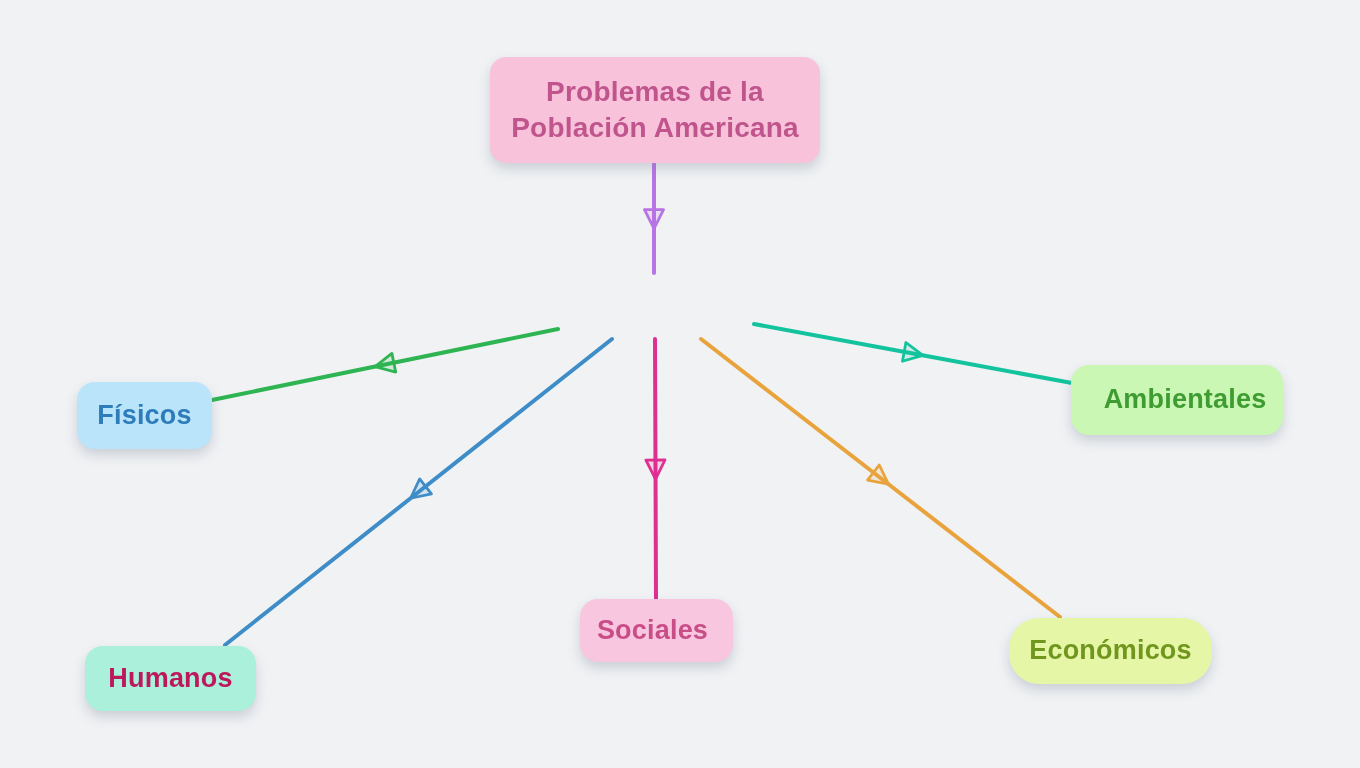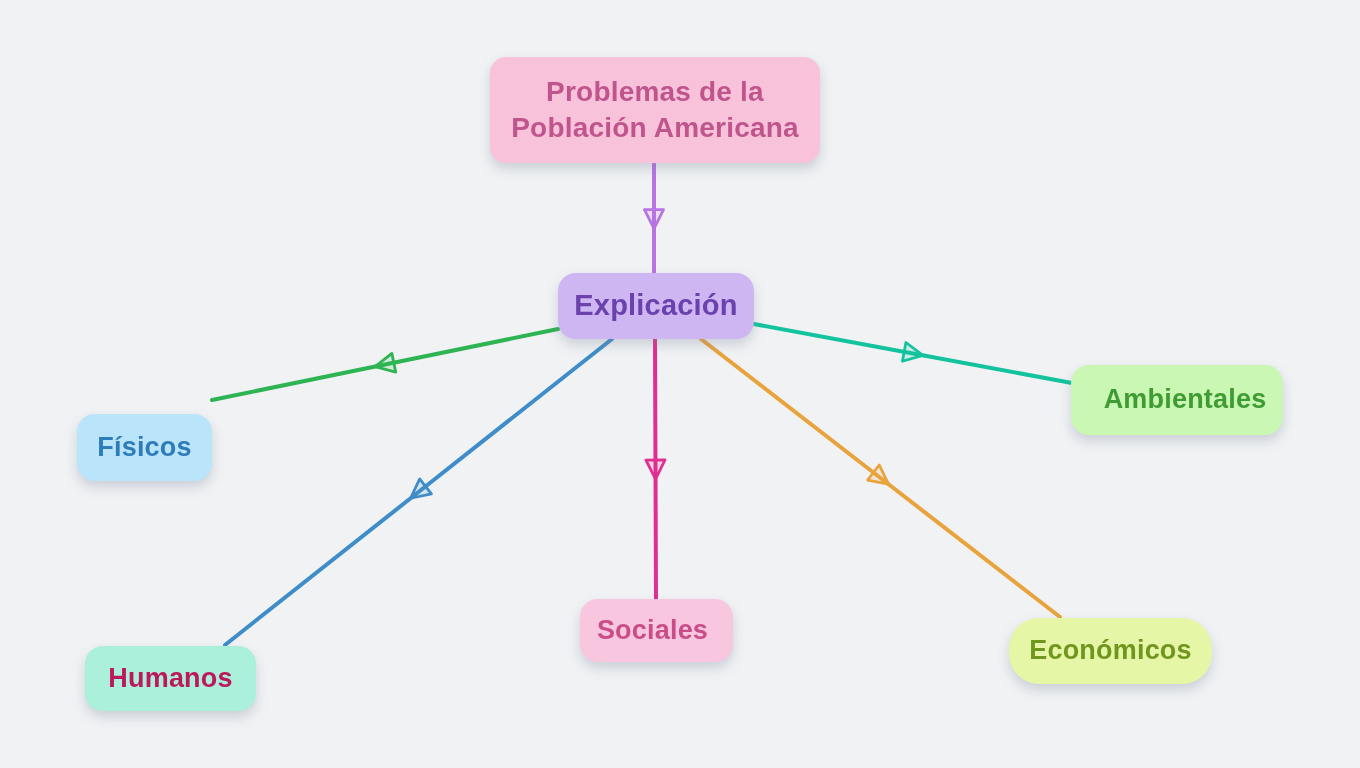--- a/index.html
+++ b/index.html
@@ -85,25 +85,22 @@
     <path class="edge" d="M612,339 L418.5,492 L225,645" marker-mid="url(#arrow2)" stroke="#3e8dc8"></path>
     <path class="edge" d="M655,339 L655.5,469 L656,599" marker-mid="url(#arrow3)" stroke="#e02e92"></path>
     <path class="edge" d="M701,339 L880.5,478 L1060,617" marker-mid="url(#arrow4)" stroke="#e9a33c"></path>
     <path class="edge" d="M754,324 L913,353.5 L1072,383" marker-mid="url(#arrow5)" stroke="#13c39e"></path>
   </svg>
 
   <div class="node root" style="left: 490px; top: 57px; width: 330px; height: 106px; background: rgb(248, 195, 218);">
     <span class="label" style="color: rgb(192, 84, 141);">Problemas de la Población Americana</span>
   </div>
 
-  <div class="node hub" style="left: 558px; top: 273px; width: 196px; height: 66px; background: rgb(205, 182, 241);">
-    <span class="label" style="color: rgb(106, 65, 173);">Explicación</span>
-  </div>
 
-  <div class="node" style="left: 77px; top: 382px; width: 135px; height: 67px; background: rgb(185, 228, 250); margin-top: 32px;">
+  <div class="node" style="left: 77px; top: 382px; width: 135px; height: 67px; background: rgb(185, 228, 250);">
     <span class="label" style="color: rgb(46, 124, 186);">Físicos</span>
   </div>
 
   <div class="node" style="left: 85px; top: 646px; width: 171px; height: 65px; background: rgb(170, 240, 219);">
     <span class="label" style="color: #be185d; text-align: center;">Humanos</span>
   </div>
 
   <div class="node" style="left: 580px; top: 599px; width: 153px; height: 63px; background: rgb(249, 198, 224); padding-left: 8px;">
     <span class="label" style="color: rgb(201, 78, 136);">Sociales</span>
   </div>

